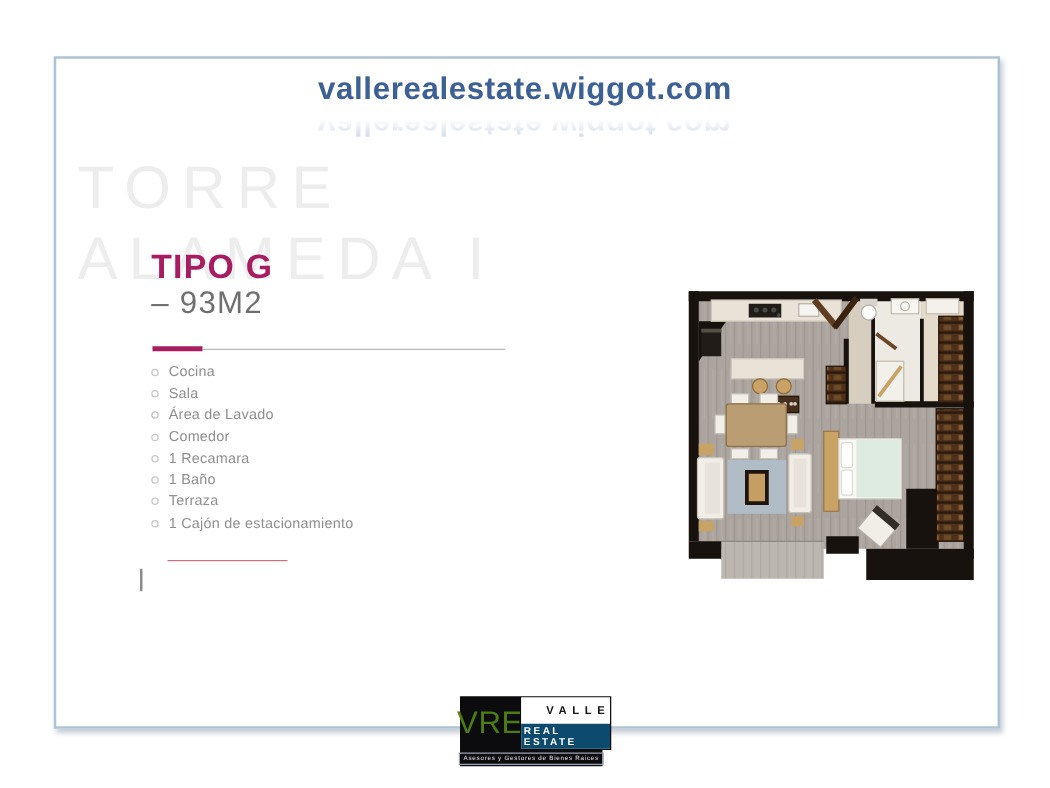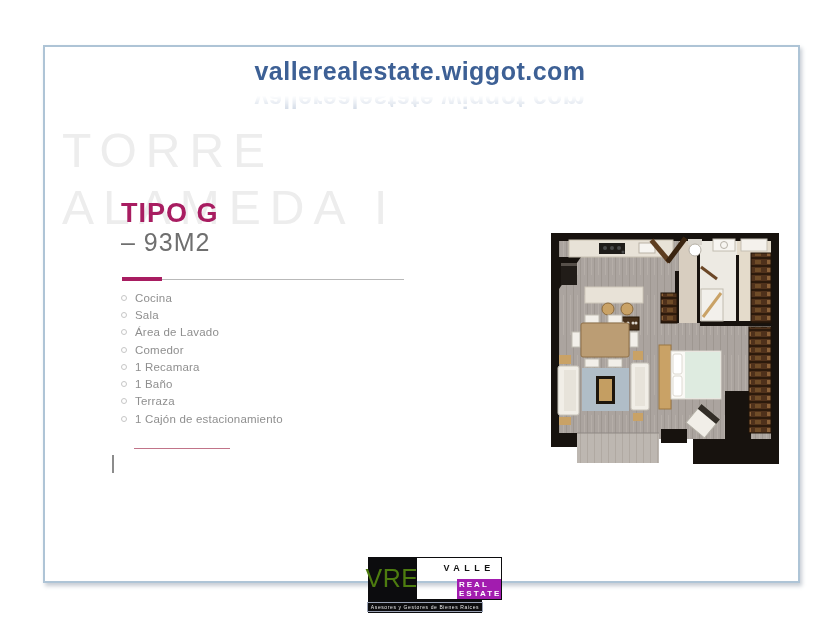--- a/index.html
+++ b/index.html
@@ -44,21 +44,21 @@
   .caret-mark{position:absolute;left:112px;top:455px;width:1.5px;height:18px;background:#8c8c8c;z-index:2;}
   
   .floorplan{position:absolute;left:545px;top:227px;width:240px;height:237px;z-index:2;}
   .floorplan svg{display:block;width:100%;height:100%;}
   
   .logo{position:absolute;left:368px;top:557px;width:114px;z-index:4;display:flex;flex-direction:column;}
   .logo-top{display:flex;height:43px;}
   .logo-vre{width:48px;background:#0c0c0e;color:#4d7c0f;font-size:25px;display:flex;align-items:center;justify-content:center;letter-spacing:.5px;}
   .logo-right{flex:1;display:flex;flex-direction:column;border:1px solid #0c0c0e;box-sizing:border-box;}
   .logo-valle{flex:1;background:#ffffff;color:#141414;font-size:9px;font-weight:bold;letter-spacing:4.5px;display:flex;align-items:center;justify-content:center;padding-left:20px;}
-  .logo-realestate{flex:1;background:#a21caf;color:#ffffff;font-size:8px;font-weight:bold;letter-spacing:2px;display:flex;align-items:center;justify-content:center;padding-left:2px;margin-left:40px;}
+  .logo-realestate{flex:1;background:#0c4a6e;color:#ffffff;font-size:8px;font-weight:bold;letter-spacing:2px;display:flex;align-items:center;justify-content:center;padding-left:2px;}
   .logo-tagline-bar{height:13px;background:#0c0c0e;display:flex;align-items:center;justify-content:center;}
   .logo-tagline{font-size:5px;letter-spacing:.6px;color:#e8e8ea;border:1px solid #9aa2b5;padding:1px 3px;white-space:nowrap;}
 </style>
 </head>
 <body>
 
 <div class="frame"></div>
 
 <div class="header-url">vallerealestate.wiggot.com</div>
 <div class="header-url-reflection">vallerealestate.wiggot.com</div>

